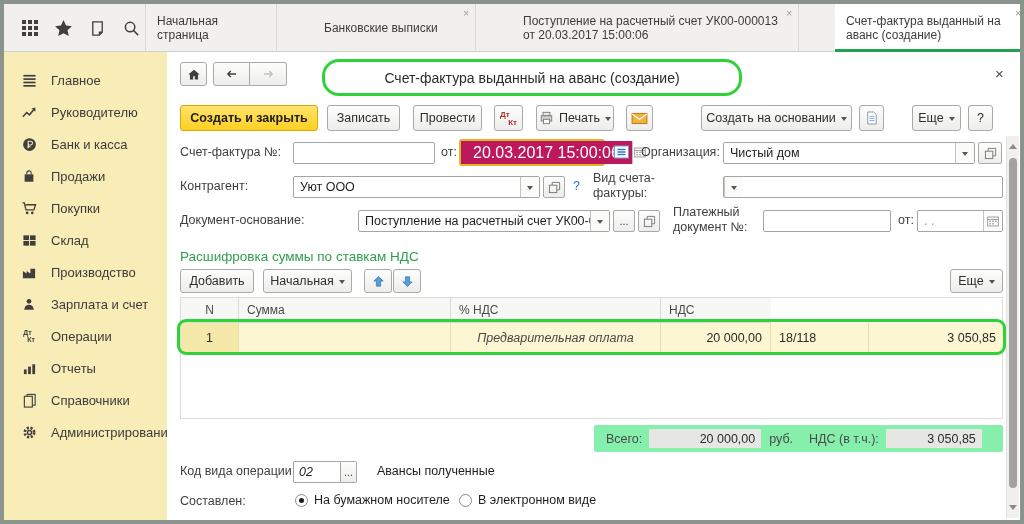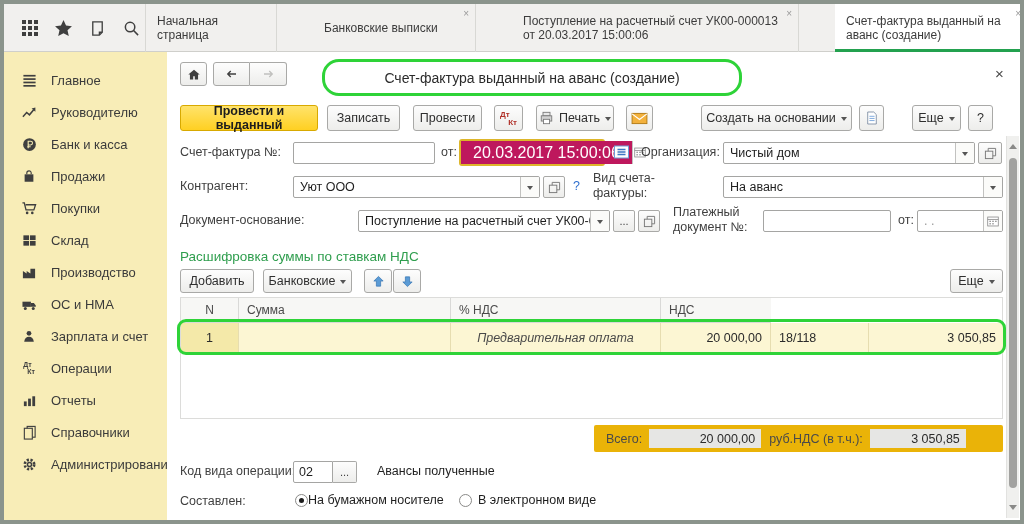--- a/index.html
+++ b/index.html
@@ -45,21 +45,21 @@
   .trow { display:grid; grid-template-columns:58px 212px 210px 110px 98px 135px; }
   .th { height:25px; line-height:25px; background:#f7f7f5; border-right:1px solid #d9d9d7; border-bottom:1px solid #d9d9d7; font-size:12px; color:#4a4a4a; padding:0 8px; white-space:nowrap; overflow:hidden; }
   .th:last-child { border-right:none; }
   .td { height:30px; display:flex; align-items:center; background:#fcf6d3; border-right:1px solid #e6ddb0; font-size:12.5px; color:#2b2b2b; padding:0 8px; }
   .td:last-child { border-right:none; }
   .td.ncell { background:#f4e9a9; justify-content:center; }
   .td.center { justify-content:center; font-style:italic; color:#4a4a4a; }
   .td.right { justify-content:flex-end; }
   .row-outline { border:3px solid #2ed338; border-radius:9px; pointer-events:none; }
 
-  .totals { background:#eab308; border-radius:2px; display:flex; align-items:center; font-size:12.5px; color:#4a4a4a; }
+  .totals { background:#86efac; border-radius:2px; display:flex; align-items:center; font-size:12.5px; color:#4a4a4a; }
   .tot-fld { background:#e6e6e4; height:19px; display:flex; align-items:center; justify-content:flex-end; padding:0 6px; color:#2b2b2b; }
 
   .radio { width:13px; height:13px; border:1px solid #8a8a88; border-radius:50%; background:#fff; display:inline-block; position:relative; vertical-align:-2px; cursor:pointer; }
   .radio.sel::after { content:""; position:absolute; left:3px; top:3px; width:5px; height:5px; border-radius:50%; background:#1c1c1c; }
 
   .scrollbar { width:12px; background:#f0f0ee; border-left:1px solid #e2e2e0; }
   .sb-thumb { position:absolute; left:2px; width:8px; background:#a2a2a0; border-radius:4px; }
   .tri-up { width:0;height:0;border:4px solid transparent;border-bottom:5px solid #8a8a88; position:absolute; left:2px; top:4px; }
   .tri-dn { width:0;height:0;border:4px solid transparent;border-top:5px solid #8a8a88; position:absolute; left:2px; bottom:4px; }
 </style>
@@ -185,31 +185,20 @@
     <div class="sb-item">
         <span class="sb-ic">
           <svg width="16" height="15" viewBox="0 0 16 16">
             <path d="M1.5 14V6.5l4 2.5V6.5l4 2.5V4h5v10z" fill="#3f3f3f"></path>
           </svg>
         </span>
         <span>Производство</span>
       </div>
     <div class="sb-item">
         <span class="sb-ic">
-          <svg width="17" height="15" viewBox="0 0 17 16">
-            <rect x="1" y="5" width="9" height="5.5" fill="#3f3f3f"></rect>
-            <path d="M10 6.5h3.2l2 2.5v1.5H10z" fill="#3f3f3f"></path>
-            <circle cx="4" cy="12.3" r="1.6" fill="#3f3f3f"></circle>
-            <circle cx="12.5" cy="12.3" r="1.6" fill="#3f3f3f"></circle>
-          </svg>
-        </span>
-        <span>ОС и НМА</span>
-      </div>
-    <div class="sb-item">
-        <span class="sb-ic">
           <svg width="14" height="15" viewBox="0 0 16 16">
             <circle cx="8" cy="4.3" r="2.7" fill="#3f3f3f"></circle>
             <path d="M2.5 14c.5-4 2.5-5.6 5.5-5.6s5 1.6 5.5 5.6z" fill="#3f3f3f"></path>
           </svg>
         </span>
         <span>Зарплата и счет</span>
       </div>
     <div class="sb-item">
         <span class="sb-ic">
           <span class="dtkt-mini"><span>Дт</span><br><span style="margin-left:4px">Кт</span></span>
@@ -263,21 +252,21 @@
           <svg width="15" height="12" viewBox="0 0 16 16" fill="none" stroke="#c0c0be" stroke-width="1.8">
             <path d="M2 8h11M9 4l4 4-4 4"></path>
           </svg>
         </button>
     </div>
     <div class="abs green-box" style="left:155px;top:7px;width:420px;height:37px">
       <span>Счет-фактура выданный на аванс (создание)</span>
     </div>
     <span class="abs" style="left:828px;top:13px;font-size:15px;color:#4a4a4a;cursor:pointer">×</span>
 
-    <button class="abs btn btn-yellow" style="left:13px;top:53px;width:138px;height:26px">Провести и выданный</button>
+    <button class="abs btn btn-yellow" style="left:13px;top:53px;width:138px;height:26px">Создать и закрыть</button>
     <button class="abs btn" style="left:160px;top:53px;width:73px;height:26px">Записать</button>
     <button class="abs btn" style="left:246px;top:53px;width:69px;height:26px">Провести</button>
     <button class="abs btn" style="left:327px;top:53px;width:29px;height:26px;position:absolute">
       <span style="position:relative;width:17px;height:17px;display:block">
         <span style="position:absolute;left:0;top:0;font-size:8px;font-weight:bold;color:#b03028">Дт</span>
         <span style="position:absolute;right:0;bottom:0;font-size:8px;font-weight:bold;color:#b03028">Кт</span>
       </span>
     </button>
     <button class="abs btn" style="left:369px;top:53px;width:78px;height:26px">
       <svg width="15" height="14" viewBox="0 0 16 16">
@@ -356,21 +345,20 @@
     </div>
     <button class="abs sq-btn" style="left:376px;top:124px;width:22px;height:22px">
         <svg width="13" height="13" viewBox="0 0 14 14" fill="none" stroke="#777">
           <rect x="1.5" y="4.5" width="8" height="8"></rect>
           <path d="M4.5 4.5v-3h8v8h-3"></path>
         </svg>
       </button>
     <span class="abs" style="left:406px;top:127px;color:#2f6fce;font-size:12.5px;cursor:pointer">?</span>
     <span class="abs lbl2" style="left:426px;top:119px;width:92px">Вид счета-фактуры:</span>
     <div class="abs fieldbox" style="left:556px;top:124px;width:280px;height:22px">
-      <span class="txt">На аванс</span>
       <span class="dd">
           <span class="caret" style="margin-top:4px"></span>
         </span>
     </div>
 
     <span class="abs lbl" style="left:13px;top:161px">Документ-основание:</span>
     <div class="abs fieldbox" style="left:191px;top:158px;width:252px;height:22px">
       <span class="txt">Поступление на расчетный счет УК00-000013</span>
       <span class="dd">
           <span class="caret" style="margin-top:4px"></span>
@@ -399,21 +387,21 @@
               <rect x="3.5" y="10" width="2" height="1.6"></rect>
               <rect x="7" y="10" width="2" height="1.6"></rect>
             </g>
           </svg>
         </span>
     </div>
 
     <span class="abs section-title" style="left:13px;top:197px">Расшифровка суммы по ставкам НДС</span>
     <button class="abs btn" style="left:13px;top:217px;width:74px;height:24px">Добавить</button>
     <button class="abs btn" style="left:96px;top:217px;width:89px;height:24px">
-        <span>Банковские</span>
+        <span>Начальная</span>
         <span class="caret"></span>
       </button>
     <button class="abs btn" style="left:197px;top:217px;width:28px;height:24px">
         <svg width="13" height="13" viewBox="0 0 14 14">
           <path d="M7 1.5l5 5H9.3v5.5H4.7V6.5H2z" fill="#5b9bd5" stroke="#3a78b5" stroke-width=".8"></path>
         </svg>
       </button>
     <button class="abs btn" style="left:226px;top:217px;width:28px;height:24px">
         <svg width="13" height="13" viewBox="0 0 14 14">
           <path d="M7 12.5l-5-5h2.7V2h4.6v5.5H12z" fill="#5b9bd5" stroke="#3a78b5" stroke-width=".8"></path>
@@ -439,32 +427,32 @@
         <div class="td">18/118</div>
         <div class="td right">3 050,85</div>
       </div>
     </div>
     <div class="abs row-outline" style="left:10px;top:267px;width:829px;height:36px"></div>
 
     <div class="abs totals" style="left:427px;top:373px;width:409px;height:27px">
       <span style="margin-left:12px">Всего:</span>
       <span class="tot-fld" style="width:112px;margin-left:7px">20 000,00</span>
       <span style="margin-left:8px">руб.</span>
-      <span style="">НДС (в т.ч.):</span>
+      <span style="margin-left:16px">НДС (в т.ч.):</span>
       <span class="tot-fld" style="width:96px;margin-left:7px">3 050,85</span>
     </div>
 
     <span class="abs lbl" style="left:13px;top:412px">Код вида операции:</span>
     <div class="abs" style="left:126px;top:409px;width:64px;height:22px;display:flex">
-      <input class="fld" style="width: 40px; height: 22px; border-radius: 2px 0px 0px 2px;" value="02">
+      <input class="fld" style="width: 48px; height: 22px; border-radius: 2px 0px 0px 2px; font-style: italic;" value="02">
       <button class="sq-btn" style="width:24px;height:22px;border-left:none;border-radius:0 2px 2px 0">...</button>
     </div>
     <span class="abs" style="left:210px;top:412px;font-size:12.5px;color:#1f1f1f">Авансы полученные</span>
     <span class="abs lbl" style="left:13px;top:442px">Составлен:</span>
-    <span class="abs" style="left:128px;top:441px;display:flex;align-items:center;gap:0;cursor:pointer">
+    <span class="abs" style="left:128px;top:441px;display:flex;align-items:center;gap:6px;cursor:pointer">
       <span class="radio sel"></span>
       <span style="font-size:12.5px;color:#1f1f1f">На бумажном носителе</span>
     </span>
     <span class="abs" style="left:292px;top:441px;display:flex;align-items:center;gap:6px;cursor:pointer">
       <span class="radio"></span>
       <span style="font-size:12.5px;color:#1f1f1f">В электронном виде</span>
     </span>
 
     <div class="abs scrollbar" style="left:839px;top:84px;width:13px;height:382px">
       <span class="tri-up"></span>

